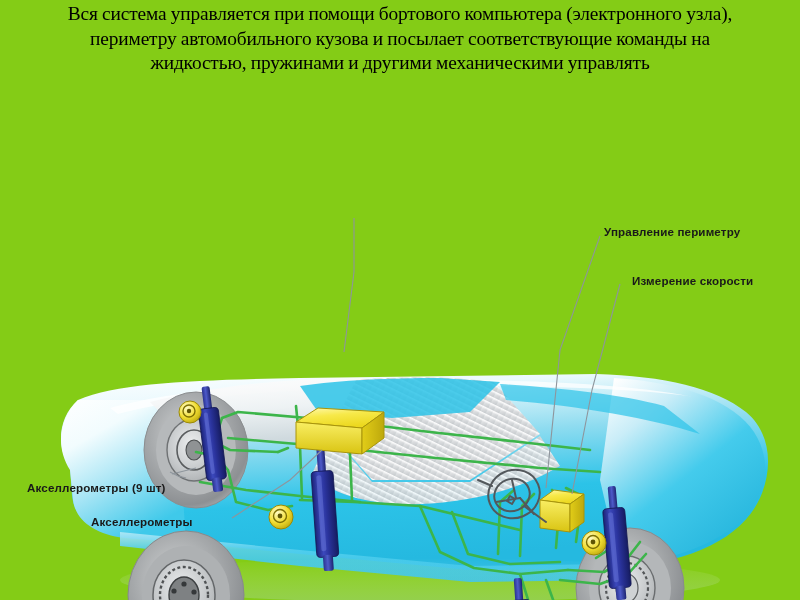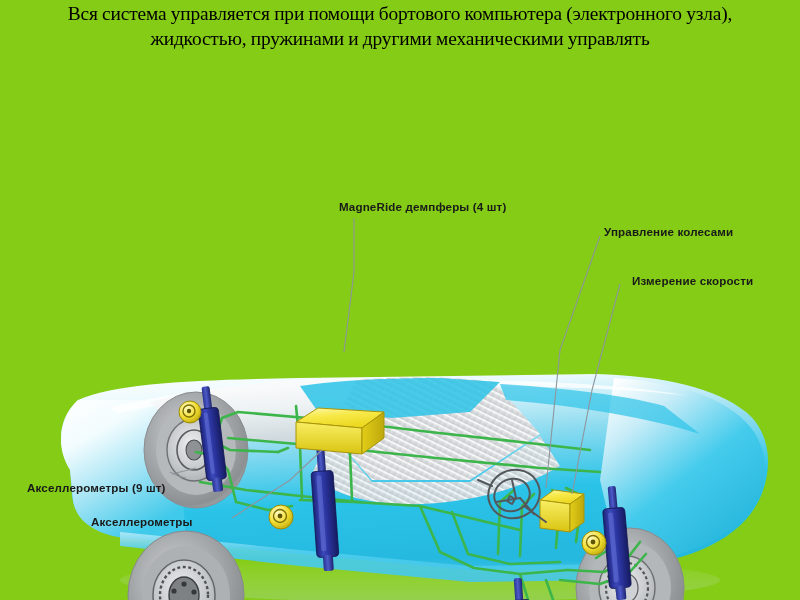--- a/index.html
+++ b/index.html
@@ -66,20 +66,21 @@
   #lbl-accel     { left: 27px;  top: 481px; }
   #lbl-micro     { left: 91px;  top: 515px; }
 </style>
 </head>
 <body>
 
 <div id="slide">
 
   <div id="headline">
     <span class="ln">Вся система управляется при помощи бортового компьютера (электронного узла),</span>
+    <span class="ln">периметру автомобильного кузова и посылает соответствующие команды на</span>
     <span class="ln">жидкостью, пружинами и другими механическими управлять</span>
   </div>
 
   <div id="diagram">
     <svg width="800" height="450" viewBox="0 0 800 450" xmlns="http://www.w3.org/2000/svg">
       <defs>
 
         <linearGradient id="gBodyMain" x1="0" y1="0" x2="0.25" y2="1">
           <stop offset="0%" stop-color="#ffffff"></stop>
           <stop offset="18%" stop-color="#eaf9fd"></stop>
@@ -374,23 +375,22 @@
 
         <path d="M170,322 L178,326 L186,328"></path>
         <path d="M172,324 L196,318"></path>
 
         <path d="M232,368 L290,330 L322,300"></path>
       </g>
 
     </svg>
   </div>
 
-  <div class="callout" id="lbl-dampers">MagneRide демпферы (4 шт)</div>
-
-  <div class="callout" id="lbl-wheels">Управление колесами</div>
+
+  <div class="callout" id="lbl-wheels">Управление периметру</div>
 
   <div class="callout" id="lbl-speed">Измерение скорости</div>
 
   <div class="callout" id="lbl-accel">Акселлерометры (9 шт)</div>
 
   <div class="callout" id="lbl-micro">Акселлерометры</div>
 
 </div>
 
 </body></html>

